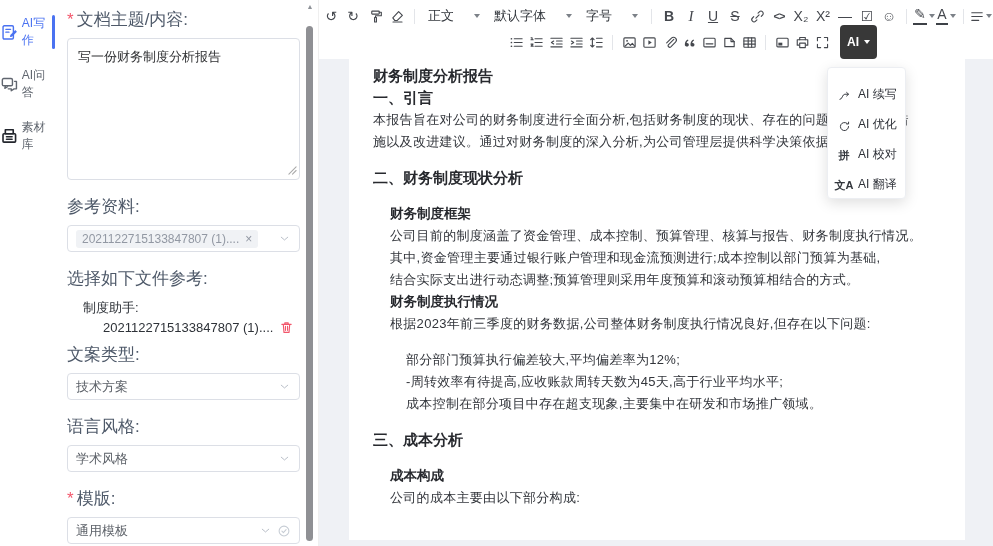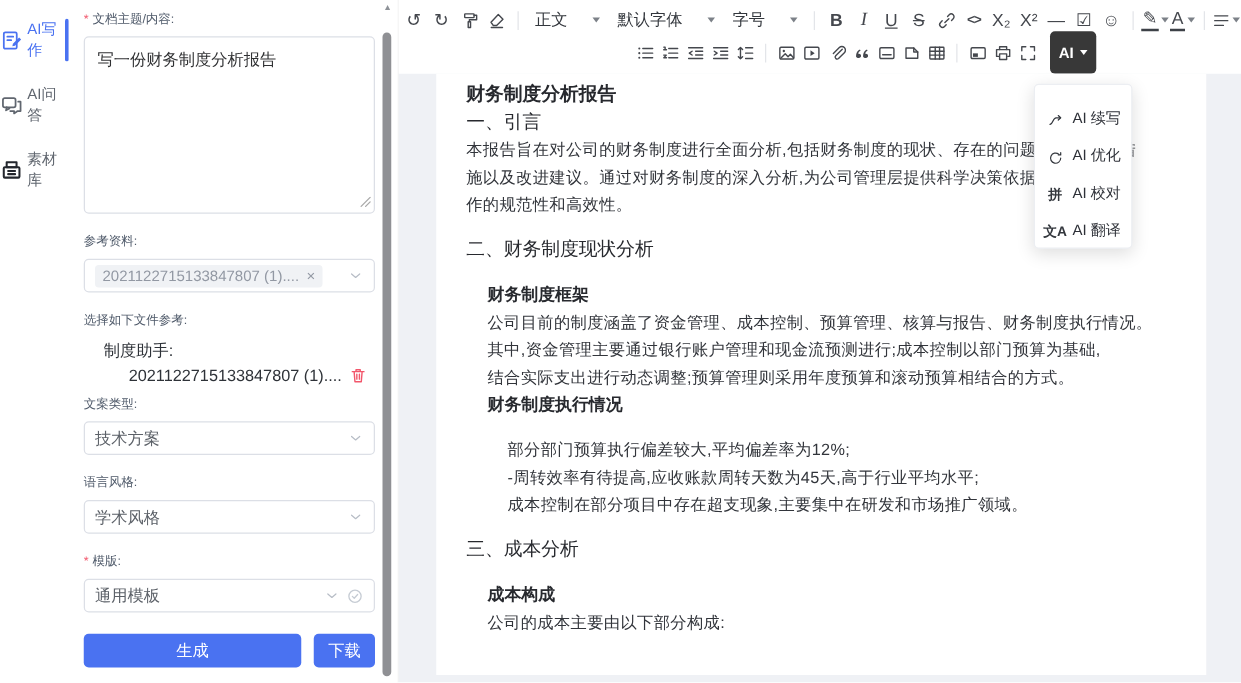--- a/index.html
+++ b/index.html
@@ -14,21 +14,21 @@
              padding:9px 0;position:relative;color:#60666f;font-size:12px;cursor:pointer}
   .rail-item .ric{width:20px;height:20px;display:flex;align-items:center;justify-content:center}
   .rail-item.active{color:var(--primary,#4a72f1)}
   .rail-item.active::after{content:"";position:absolute;right:0;top:9px;bottom:9px;width:3px;
              border-radius:2px;background:var(--primary,#4a72f1)}
   .rail-item .dark-ic{color:#23262d}
 
   
   .form-panel{flex:0 0 263px;box-sizing:border-box;background:#fff;position:relative;
               padding:8px 18px 0 12px}
-  .f-label{display:block;font-size:10px;color:#4e5969;margin:15px 0 7px}
+  .f-label{display:block;font-size:17px;color:#4e5969;margin:15px 0 7px}
   .f-label.mt0{margin-top:0}
   .req{color:var(--danger,#f2566b);margin-right:3px}
   .ta-wrap{position:relative}
   textarea{display:block;width:100%;height:142px;box-sizing:border-box;border:1px solid #dcdfe6;
            border-radius:4px;padding:8px 10px;font-family:inherit;font-size:13px;line-height:1.6;
            color:#303133;resize:none;outline:none}
   .ta-handle{position:absolute;right:3px;bottom:5px;width:9px;height:9px;color:#aaa}
   .sel{height:27px;border:1px solid #dcdfe6;border-radius:4px;background:#fff;display:flex;
        align-items:center;justify-content:space-between;padding:0 8px;font-size:13px;
        color:#5c6168;cursor:pointer;box-sizing:border-box}
@@ -75,21 +75,21 @@
   .tb-s{text-decoration:line-through}
   .tb-code{font-size:11px;letter-spacing:-1px;font-weight:700}
   .glyph-bar{border-bottom:2.5px solid #3d4147;line-height:1.05;padding:0 1px 1px}
   .ai-btn{background:#383838;color:#fff;border-radius:4px;height:34px;padding:0 7px;display:flex;
           align-items:center;gap:5px;font-size:12px;font-weight:700;margin-left:8px;cursor:pointer}
   .ai-btn .caret{border-top-color:#fff}
 
   .canvas{flex:1;min-height:0;background:#eff1f5;padding:0 28px 6px 30px}
   .page{background:#fff;height:100%;box-sizing:border-box;padding:6px 12px 0 24px;overflow:hidden}
   .doc-title{font-size:15px;font-weight:700;line-height:22px;color:#27292e}
-  .doc-h2{font-size:15px;font-weight:400;line-height:22px;color:#27292e;margin-top:14px}
+  .doc-h2{font-size:15px;font-weight:700;line-height:22px;color:#27292e;margin-top:14px}
   .doc-title+.doc-h2{margin-top:0}
   .doc-h3{font-size:13.5px;font-weight:700;line-height:22px;color:#27292e}
   .doc-line{font-size:13px;letter-spacing:.3px;line-height:22px;color:#32353b;white-space:pre}
   .doc-gap{height:14px}
   .l1{margin-left:17px}
   .l2{margin-left:33px}
 
   
   .ai-menu{position:fixed;left:827px;top:67px;width:79px;box-sizing:border-box;background:#fff;
            border:1px solid #eceef2;border-radius:4px;box-shadow:0 4px 14px rgba(0,0,0,.13);
@@ -400,28 +400,28 @@
             <span class="caret"></span>
           </span>
         </div>
     </div>
     <div class="canvas">
       <div class="page" id="doc">
           <div class="doc-title">财务制度分析报告</div>
           <div class="doc-h2">一、引言</div>
           <div class="doc-line">本报告旨在对公司的财务制度进行全面分析,包括财务制度的现状、存在的问题、风险管控措</div>
           <div class="doc-line">施以及改进建议。通过对财务制度的深入分析,为公司管理层提供科学决策依据,提升财务运</div>
-          <div class="doc-line">作的规范性和高效性。</div>
           <div class="doc-h2">二、财务制度现状分析</div>
           <div class="doc-gap"></div>
           <div class="doc-h3 l1">财务制度框架</div>
           <div class="doc-line l1">公司目前的制度涵盖了资金管理、成本控制、预算管理、核算与报告、财务制度执行情况。</div>
           <div class="doc-line l1">其中,资金管理主要通过银行账户管理和现金流预测进行;成本控制以部门预算为基础,</div>
           <div class="doc-line l1">结合实际支出进行动态调整;预算管理则采用年度预算和滚动预算相结合的方式。</div>
           <div class="doc-h3 l1">财务制度执行情况</div>
+          <div class="doc-line l1">根据2023年前三季度的财务数据,公司整体财务制度执行情况良好,但存在以下问题:</div>
           <div class="doc-gap"></div>
           <div class="doc-line l2">部分部门预算执行偏差较大,平均偏差率为12%;</div>
           <div class="doc-line l2">-周转效率有待提高,应收账款周转天数为45天,高于行业平均水平;</div>
           <div class="doc-line l2">成本控制在部分项目中存在超支现象,主要集中在研发和市场推广领域。</div>
           <div class="doc-h2">三、成本分析</div>
           <div class="doc-gap"></div>
           <div class="doc-h3 l1">成本构成</div>
           <div class="doc-line l1">公司的成本主要由以下部分构成:</div>
           <div class="doc-gap"></div>
         </div>

